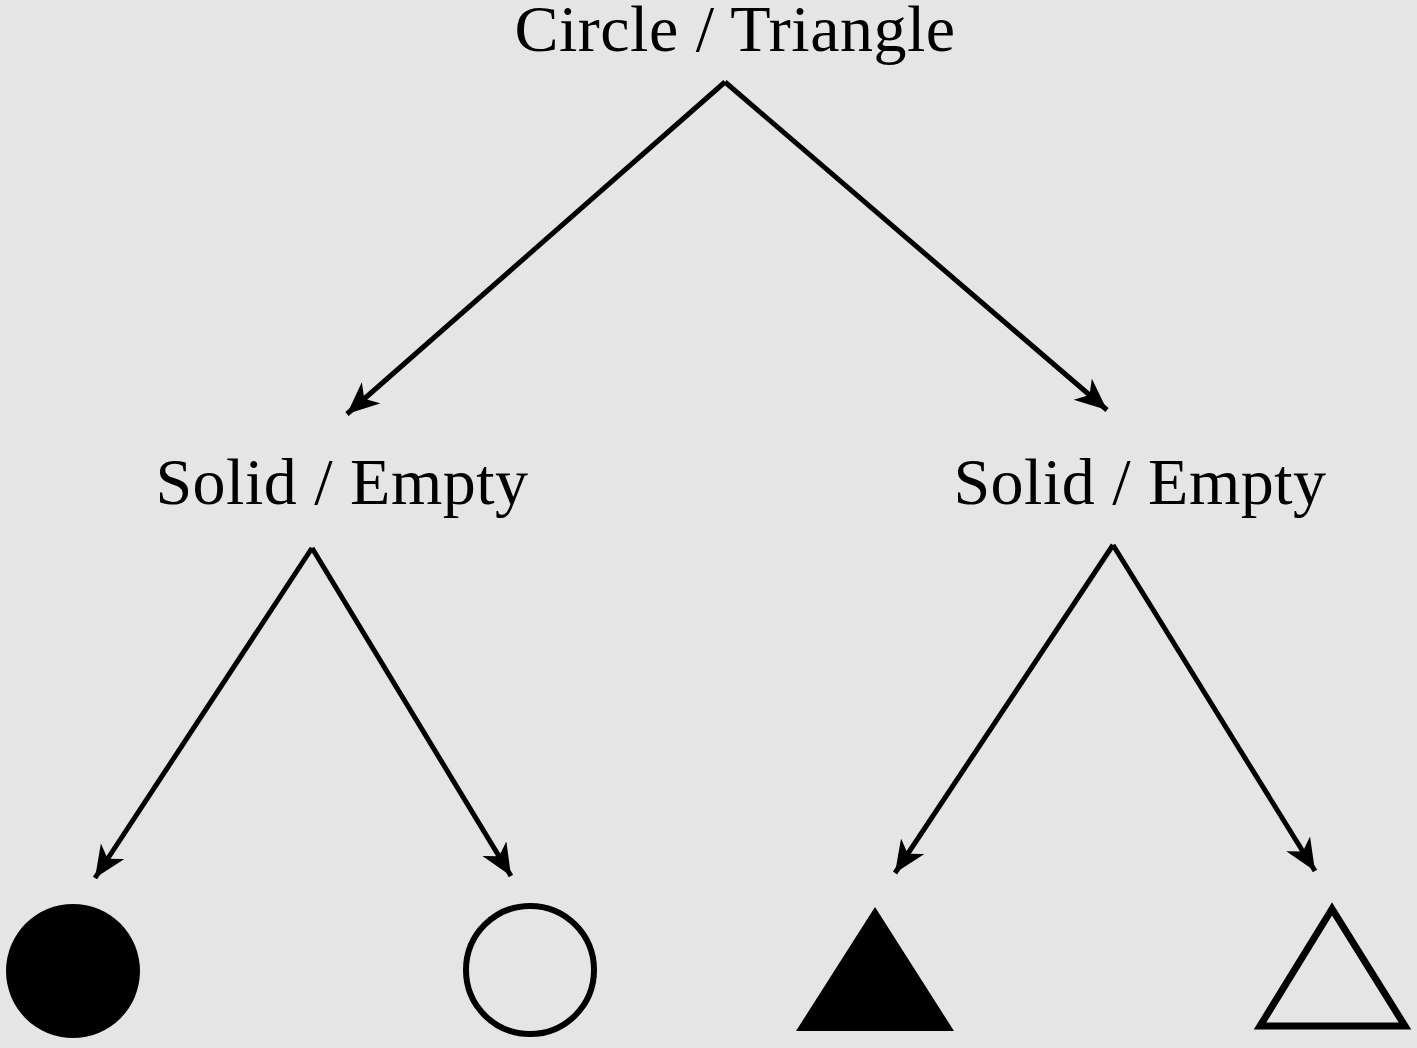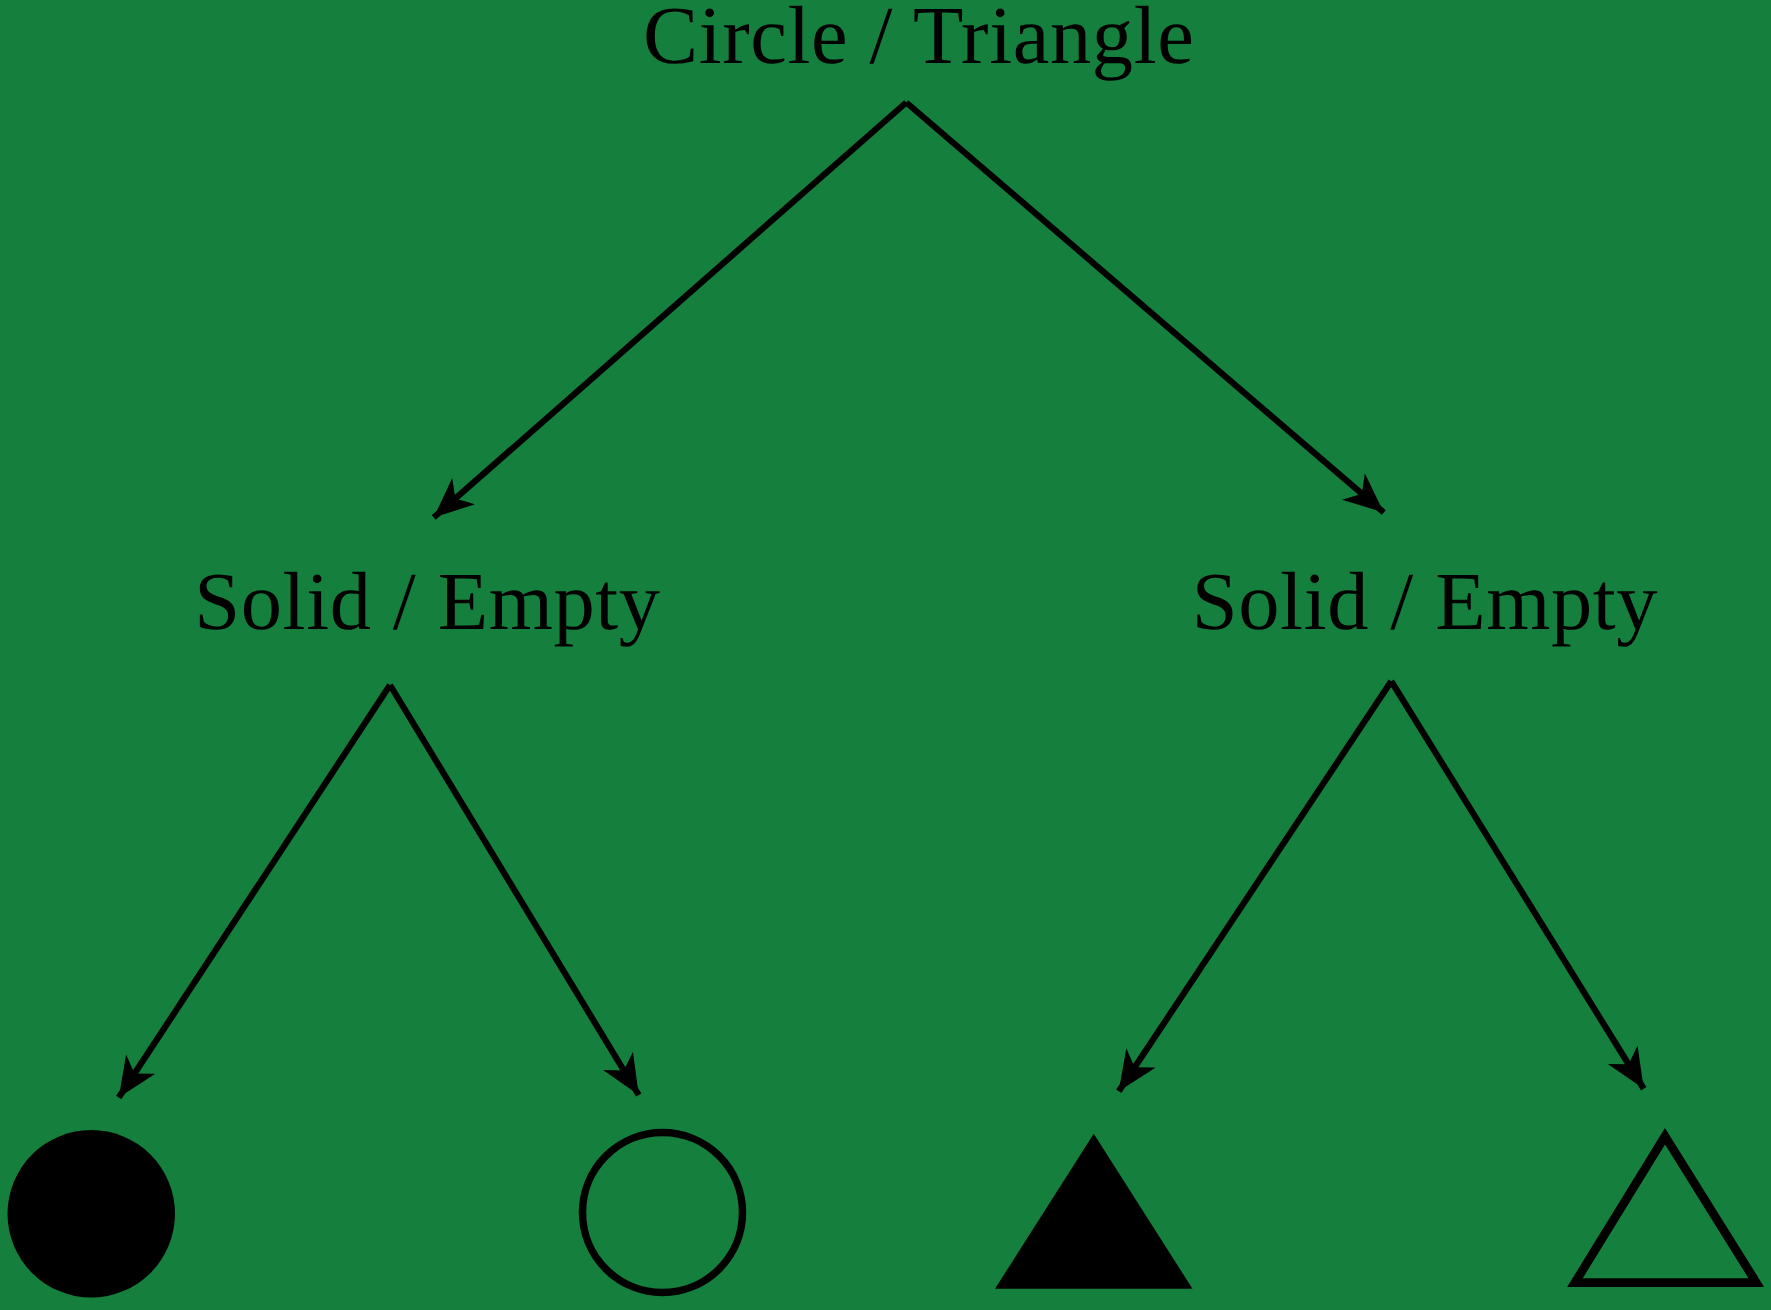--- a/index.html
+++ b/index.html
@@ -7,21 +7,21 @@
     padding: 0;
     width: 1417px;
     height: 1048px;
     background: #ffffff;
     overflow: hidden;
   }
   .canvas {
     position: relative;
     width: 1417px;
     height: 1048px;
-    background: #15803d;
+    background: #e5e5e5;
     font-family: "Liberation Serif", "DejaVu Serif", serif;
   }
   .diagram-svg {
     position: absolute;
     left: 0;
     top: 0;
     width: 1417px;
     height: 1048px;
   }
   .edge {

